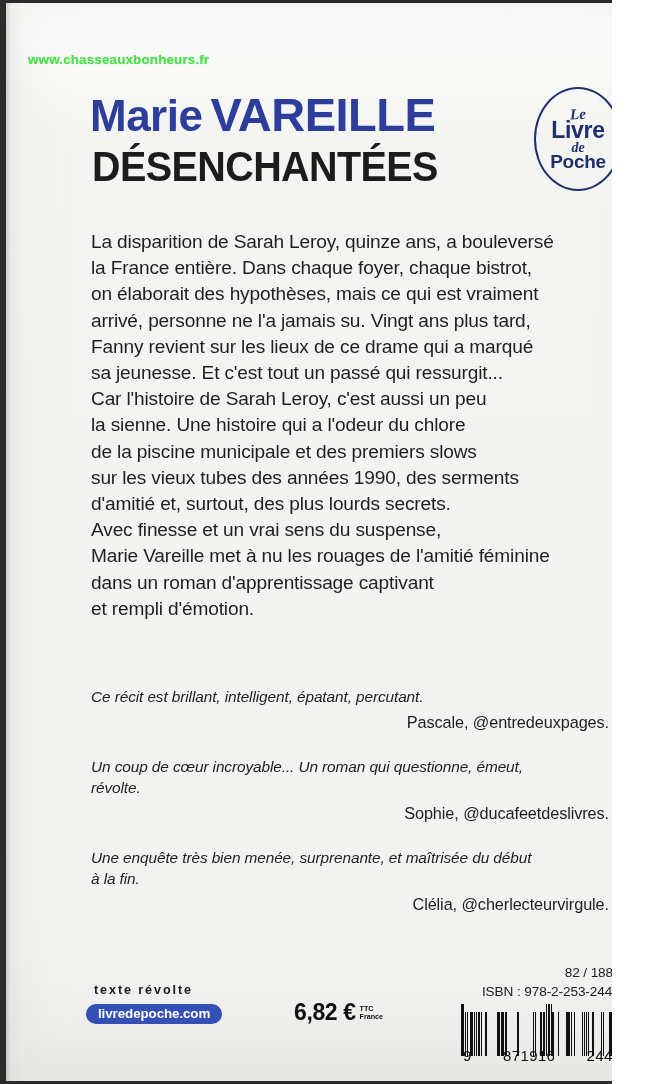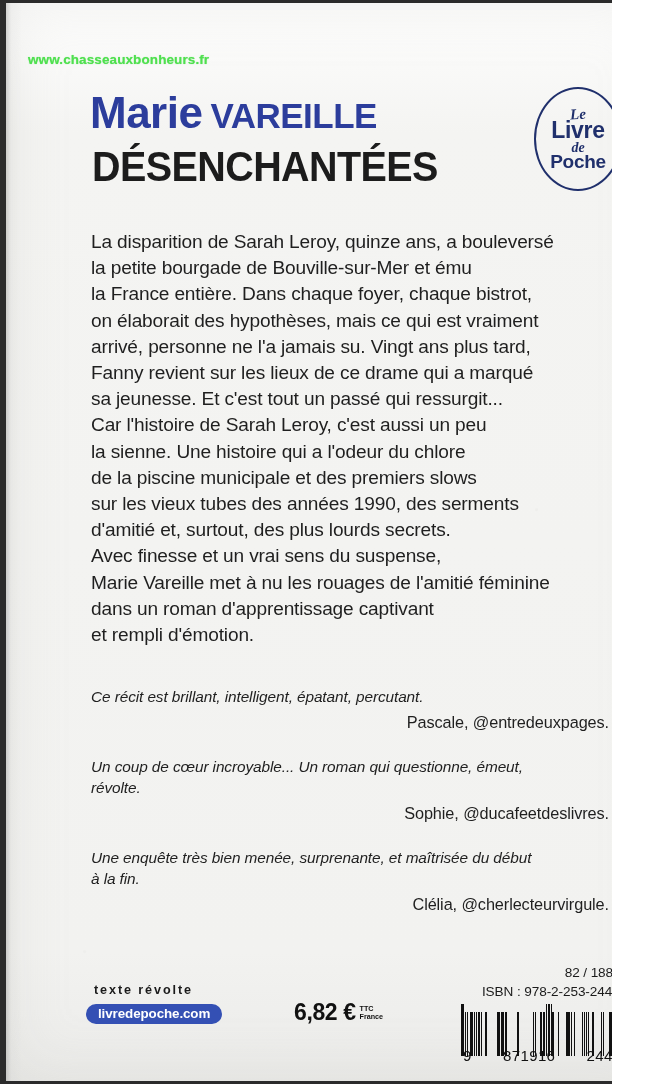--- a/index.html
+++ b/index.html
@@ -67,21 +67,21 @@
     color: #2c3d9c;
     line-height: 1;
     white-space: nowrap;
   }
   .author .first {
     font-size: 44px;
     font-weight: 700;
     letter-spacing: -0.5px;
   }
   .author .last {
-    font-size: 35px;
+    font-size: 47px;
     font-weight: 800;
     letter-spacing: -0.5px;
     margin-left: 8px;
   }
   .title {
     position: absolute;
     left: 86px;
     top: 143px;
     color: #1c1c1c;
     font-size: 42px;
@@ -281,21 +281,20 @@
 
     <div class="logo">
       <span class="le">Le</span>
       <span class="livre">Livre</span>
       <span class="de">de</span>
       <span class="poche">Poche</span>
     </div>
 
     <div class="blurb">
       <p>La disparition de Sarah Leroy, quinze ans, a bouleversé</p>
-      <p>la petite bourgade de Bouville-sur-Mer et ému</p>
       <p>la France entière. Dans chaque foyer, chaque bistrot,</p>
       <p>on élaborait des hypothèses, mais ce qui est vraiment</p>
       <p>arrivé, personne ne l'a jamais su. Vingt ans plus tard,</p>
       <p>Fanny revient sur les lieux de ce drame qui a marqué</p>
       <p>sa jeunesse. Et c'est tout un passé qui ressurgit...</p>
       <p>Car l'histoire de Sarah Leroy, c'est aussi un peu</p>
       <p>la sienne. Une histoire qui a l'odeur du chlore</p>
       <p>de la piscine municipale et des premiers slows</p>
       <p>sur les vieux tubes des années 1990, des serments</p>
       <p>d'amitié et, surtout, des plus lourds secrets.</p>

